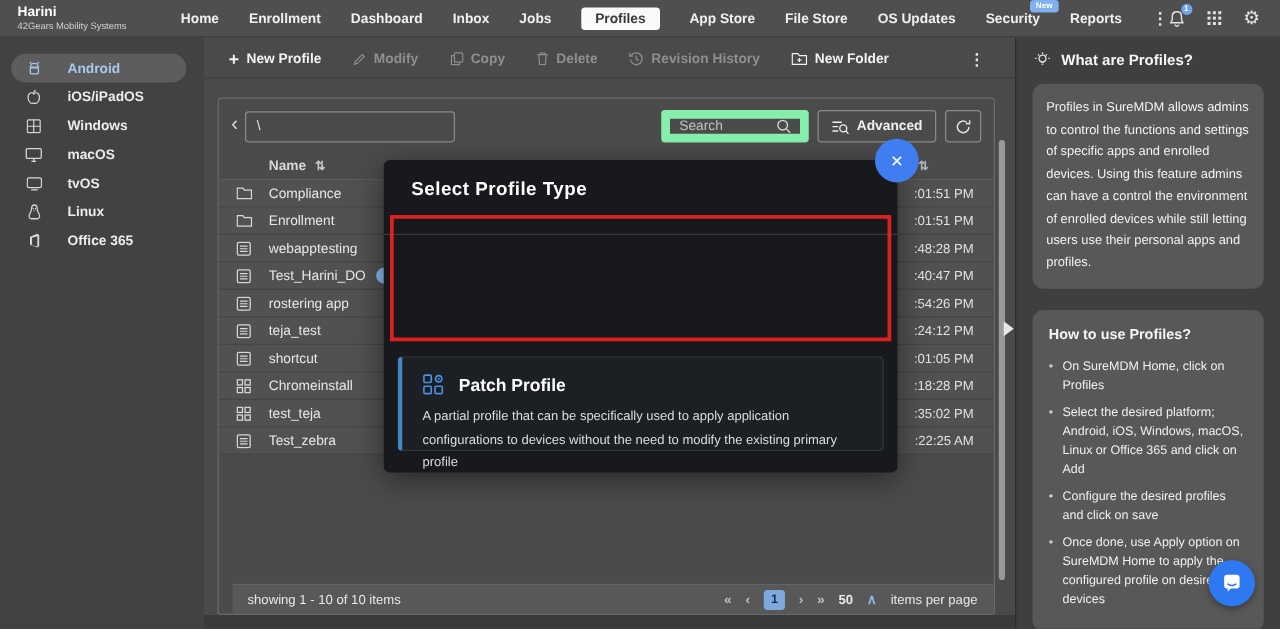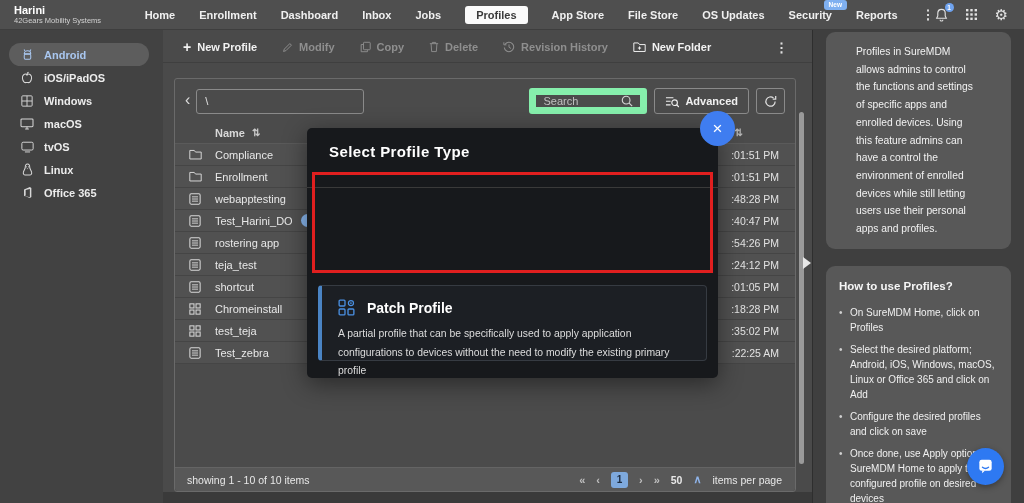--- a/index.html
+++ b/index.html
@@ -23,21 +23,21 @@
     font-size:6.5px;font-weight:bold;padding:1.5px 5px;border-radius:3px;}
   .nav-kebab{font-size:13px;color:#e0e0e0;font-weight:bold;}
   .nav-icons{margin-left:auto;display:flex;align-items:center;gap:17px;padding-right:16px;color:#e2e2e2;}
   .bell-wrap{position:relative;}
   .bell-count{position:absolute;top:-5px;right:-6px;background:#6fa3ef;color:#fff;font-size:6.5px;
     font-weight:bold;min-width:9px;height:9px;border-radius:5px;display:flex;align-items:center;justify-content:center;padding:0 1px;}
   .gear-glyph{font-size:15px;line-height:1;color:#e2e2e2;}
 
   
   .sidebar{position:absolute;top:30px;left:0;bottom:0;width:163px;background:#424242;padding-top:13px;z-index:5;}
-  .side-item{height:23px;display:flex;align-items:center;gap:10px;padding-left:20px;
+  .side-item{height:23px;display:flex;align-items:center;gap:20px;padding-left:20px;
     font-size:11px;font-weight:bold;color:#ececec;cursor:pointer;}
   .side-item .ic{width:14px;display:flex;justify-content:center;color:#d8d8d8;}
   .side-item.selected{background:#5d5d5d;border-radius:12px;margin:0 14px 0 9px;padding-left:11px;color:#a9c7f0;}
   .side-item.selected .ic{color:#a9c7f0;}
 
   
   .toolbar{position:absolute;left:174px;top:33px;width:622px;height:28px;display:flex;align-items:center;gap:7px;z-index:6;}
   .tb-btn{display:flex;align-items:center;gap:6px;font-size:11px;font-weight:bold;
     color:#f2f2f2;padding:4px 9px;cursor:pointer;white-space:nowrap;}
   .tb-btn.disabled{color:#8f8f8f;cursor:default;}
@@ -70,21 +70,21 @@
   .sort-icon2{position:absolute;right:52px;font-size:10px;color:#b5b5b5;cursor:pointer;}
   .trow{position:relative;height:22px;display:flex;align-items:center;background:#515151;
     border-bottom:1px solid #454545;font-size:11px;color:#e8e8e8;cursor:pointer;}
   .trow .ric{width:14px;margin-left:13px;display:flex;justify-content:center;color:#d8d8d8;}
   .trow .rname{margin-left:13px;white-space:nowrap;}
   .row-badge{margin-left:8px;background:#8ab9f2;color:#22354f;font-size:9px;font-weight:bold;
     padding:1.5px 8px;border-radius:8px;}
   .rtime{position:absolute;right:16px;font-size:10.5px;color:#e2e2e2;white-space:nowrap;}
 
   
-  .pagebar{position:absolute;left:0;right:0;bottom:0;height:24px;background:#585858;border-top:1px solid #646464;
+  .pagebar{position:absolute;left:11px;right:0;bottom:0;height:24px;background:#585858;border-top:1px solid #646464;
     border-radius:0 0 3px 3px;display:flex;align-items:center;font-size:10.5px;color:#e8e8e8;}
   .pg-summary{padding-left:12px;}
   .pg-controls{margin-left:auto;display:flex;align-items:center;gap:11px;padding-right:13px;}
   .pg-arrow{color:#c0c0c0;font-size:11px;font-weight:bold;cursor:pointer;}
   .pg-current{width:17px;height:16px;background:#7ea9dd;color:#1d2c40;font-weight:bold;border-radius:3px;
     display:flex;align-items:center;justify-content:center;font-size:10px;cursor:pointer;}
   .pg-size{font-weight:bold;cursor:pointer;}
   .pg-caret{color:#8fb4ea;font-weight:bold;font-size:11px;cursor:pointer;}
 
   
@@ -92,21 +92,21 @@
   .collapse-arrow{position:absolute;left:803px;top:257px;width:0;height:0;z-index:8;cursor:pointer;
     border-top:6px solid transparent;border-bottom:6px solid transparent;border-left:8px solid #e8e8e8;}
   .bottom-strip{position:absolute;left:163px;top:492px;width:649px;height:11px;background:#3a3a3a;}
 
   
   .help{position:absolute;left:812px;top:30px;width:212px;bottom:0;background:#3f3f3f;
     border-left:1px solid #2e2e2e;z-index:5;}
   .help-head{display:flex;align-items:center;gap:8px;padding:11px 14px 10px 14px;
     font-size:12px;font-weight:bold;color:#f5f5f5;}
   .help-head .ic{color:#e0e0e0;}
-  .help-card{margin:2px 13px 0 13px;background:#585858;border-radius:9px;padding:11px 30px;
+  .help-card{margin:2px 13px 0 13px;background:#585858;border-radius:9px;padding:11px 11px;
     font-size:10.3px;line-height:1.72;color:#f2f2f2;}
   .help-card2{margin:17px 13px 0 13px;background:#585858;border-radius:9px;padding:11px 13px;}
   .help-sub{font-size:11.5px;font-weight:bold;color:#f5f5f5;margin-bottom:8px;}
   .help-list{list-style:none;font-size:10px;line-height:1.5;color:#f0f0f0;}
   .help-list li{position:relative;padding-left:11px;margin-bottom:7px;}
   .help-list li:before{content:"•";position:absolute;left:0;color:#d0d0d0;}
 
   
   .modal{position:absolute;left:307px;top:128px;width:411px;height:250px;background:#17191c;
     border-radius:5px;box-shadow:0 6px 24px rgba(0,0,0,.45);z-index:60;}
@@ -472,20 +472,30 @@
       <span>items per page</span>
     </div>
   </div>
 </div>
 
 <div class="vscroll"></div>
 <div class="collapse-arrow"></div>
 <div class="bottom-strip"></div>
 
 <div class="help">
+  <div class="help-head">
+    <span class="ic">
+      <svg width="14" height="14" viewBox="0 0 16 16">
+          <circle cx="8" cy="6.6" r="3.1" fill="none" stroke="currentColor" stroke-width="1.2"></circle>
+          <path d="M6.8 10.3h2.4M7.1 11.9h1.8" stroke="currentColor" stroke-width="1.1"></path>
+          <path d="M8 1v1.5M2.6 6.6H1.2M14.8 6.6h-1.4M4 2.9l1 1M12 2.9l-1 1" stroke="currentColor" stroke-width="1.1"></path>
+        </svg>
+    </span>
+    <span>What are Profiles?</span>
+  </div>
   <div class="help-card">
     <span>Profiles in SureMDM allows admins to control the functions and settings of specific apps and enrolled devices. Using this feature admins can have a control the environment of enrolled devices while still letting users use their personal apps and profiles.</span>
   </div>
   <div class="help-card help-card2">
     <div class="help-sub">How to use Profiles?</div>
     <ul class="help-list">
       <li>On SureMDM Home, click on Profiles</li>
       <li>Select the desired platform; Android, iOS, Windows, macOS, Linux or Office 365 and click on Add</li>
       <li>Configure the desired profiles and click on save</li>
       <li>Once done, use Apply option on SureMDM Home to apply the configured profile on desired devices</li>

